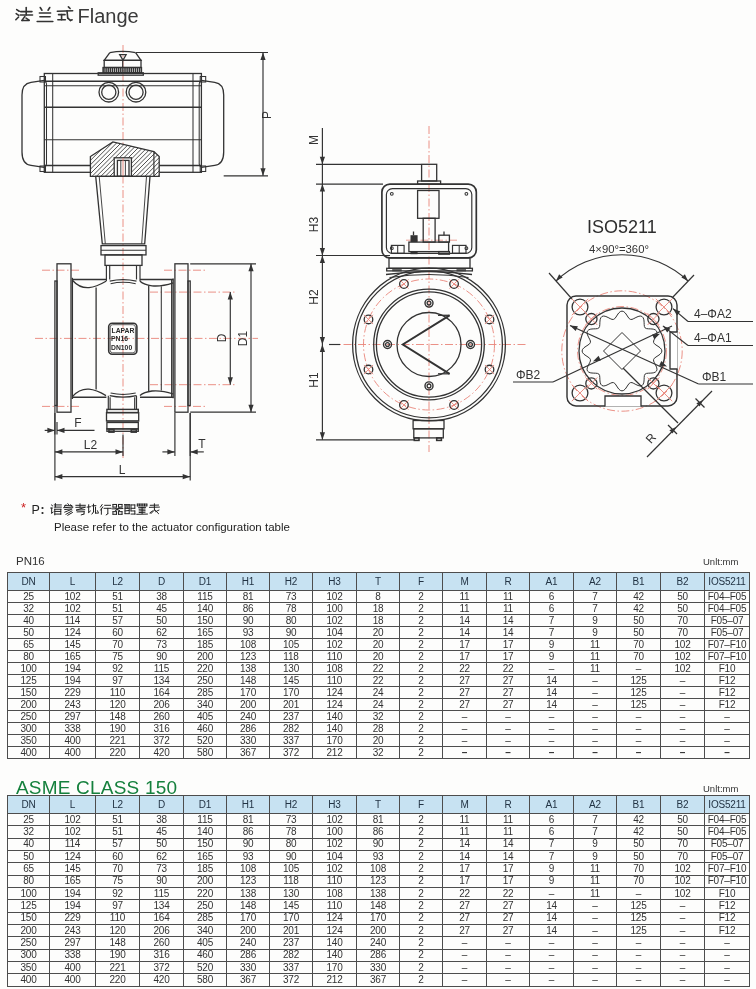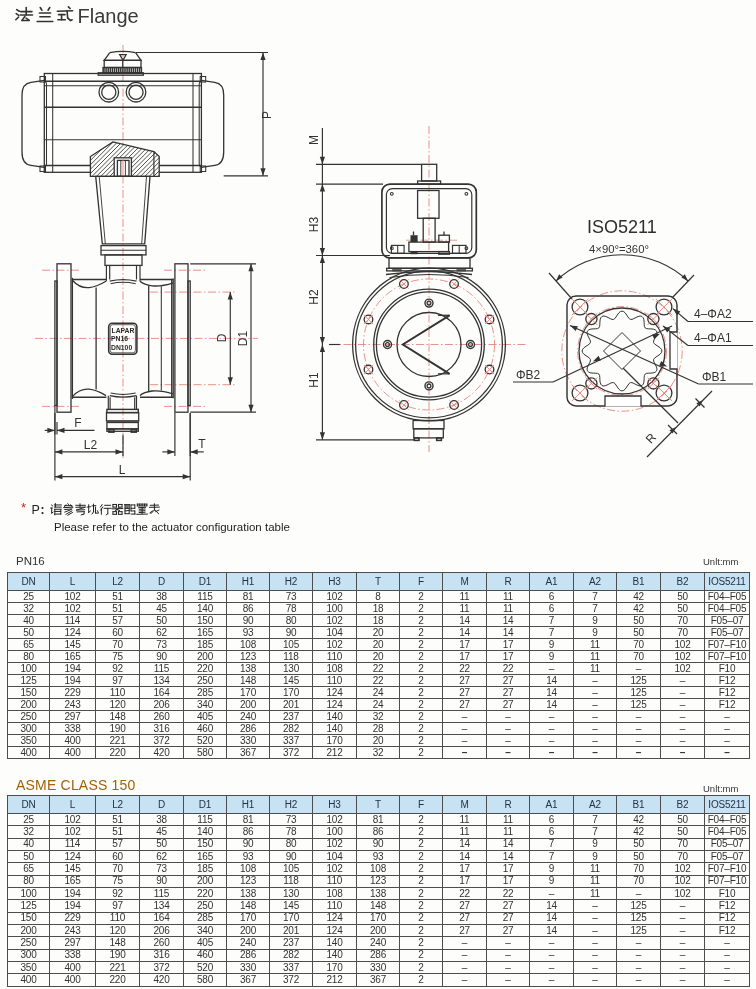--- a/index.html
+++ b/index.html
@@ -815,21 +815,21 @@
         <td>–</td>
         <td>–</td>
         <td>–</td>
         <td>–</td>
         <td>–</td>
         <td>–</td>
         <td>–</td>
       </tr>
     </tbody>
   </table>
-<div class="lbl" style="left:16px;top:777px;font-size:14px;letter-spacing:0.2px;color:#a16207">ASME CLASS 150</div>
+<div class="lbl" style="left:16px;top:777px;font-size:19px;letter-spacing:0.2px;color:#15803d">ASME CLASS 150</div>
 <div class="lbl" style="left:703px;top:783px;font-size:9.5px;color:#333">Unlt:mm</div>
 <table class="dt" style="top:795px;height:192px">
     <colgroup>
       <col style="width:42px">
       <col style="width:46px">
       <col style="width:44px">
       <col style="width:44px">
       <col style="width:43px">
       <col style="width:43px">
       <col style="width:43px">

